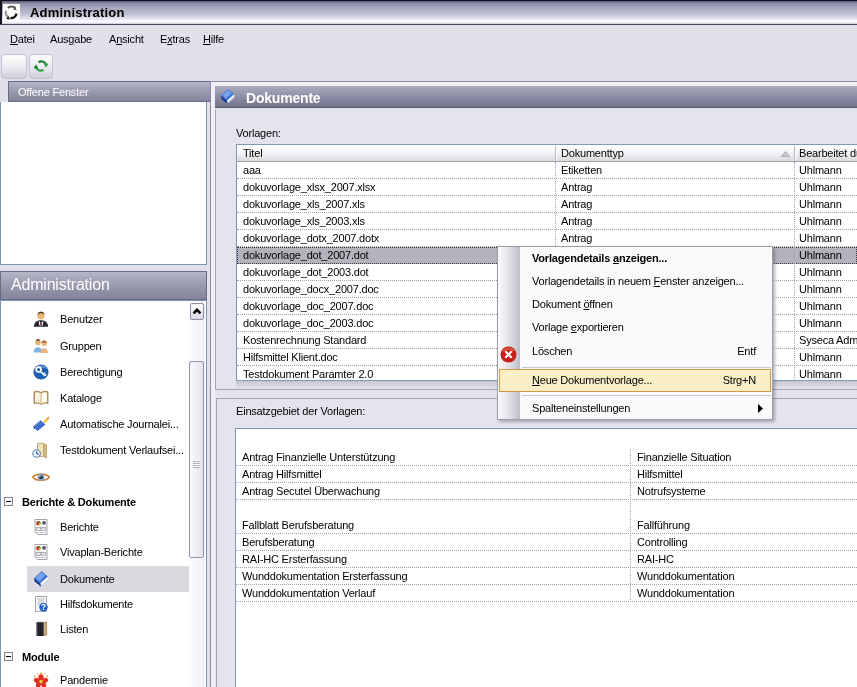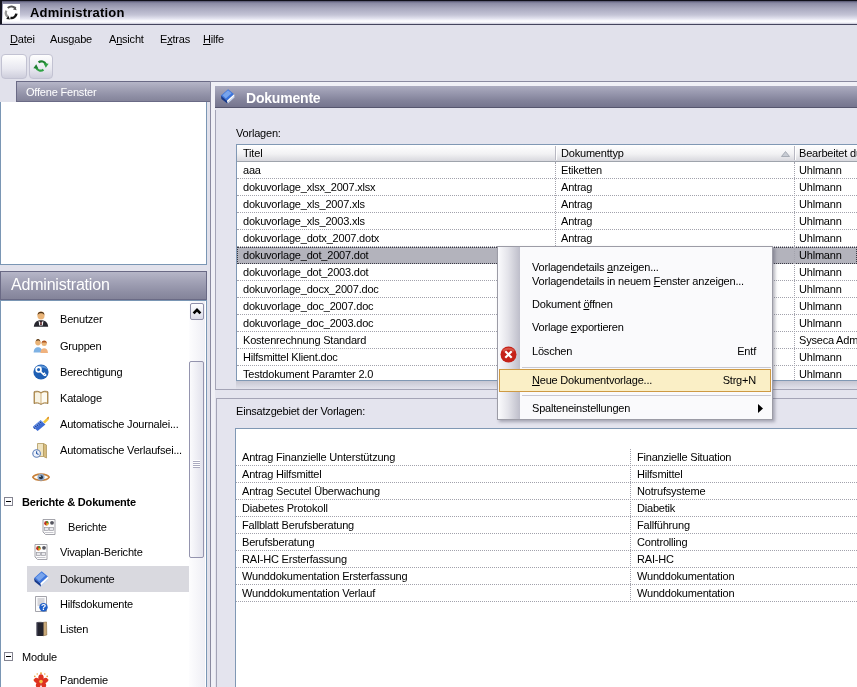--- a/index.html
+++ b/index.html
@@ -39,21 +39,21 @@
 <div class="a" style="left:29px;top:54px;width:24px;height:25px;border-radius:4px;background:linear-gradient(180deg,#FEFEFE,#E8E8F0 60%,#CECEDC);border:1px solid #C2C2D2"></div>
 <div class="a" style="left:33px;top:58px"><svg width="16" height="16" viewBox="0 0 16 16">
       <g transform="rotate(40 8 8)">
 <path d="M3.8,6.8 A4.6,4.6 0 0,1 10.6,3.6" fill="none" stroke="#1E8030" stroke-width="2.2"></path>
 <path d="M12.4,1.4 L12.7,6.2 L8.3,4.3 Z" fill="#2FA344"></path>
 <path d="M12.2,9.2 A4.6,4.6 0 0,1 5.4,12.4" fill="none" stroke="#2FA344" stroke-width="2.2"></path>
 <path d="M3.6,14.6 L3.3,9.8 L7.7,11.7 Z" fill="#1E8030"></path>
 </g>
     </svg></div>
 
-<div class="a hdr" style="left:16px;top:81px;width:247px;height:21px;line-height:20px">
+<div class="a hdr" style="left:8px;top:81px;width:247px;height:21px;line-height:20px">
     <span style="position:absolute;left:9px">Offene Fenster</span>
   </div>
 <div class="a" style="left:0;top:102px;width:207px;height:163px;background:#fff;border:1px solid #7A96B4;border-top:none"></div>
 
 <div class="a hdr" style="left:0;top:271px;width:207px;height:29px">
     <span style="position:absolute;left:10px;top:4px;font-size:16px">Administration</span>
   </div>
 
 <div class="a" style="left:0;top:300px;width:207px;height:387px;background:#fff;border-left:1px solid #7A96B4;border-right:1px solid #7A96B4;border-top:1px solid #7A96B4"></div>
 
@@ -105,37 +105,37 @@
       </svg></span>
 <span class="navtxt">Automatische Journalei...</span>
   </div>
 <div class="a" style="left:2px;top:437px;width:186px;height:26px">
 <span class="navico"><svg width="18" height="18" viewBox="0 0 18 18">
         <path d="M5.5,2.5 L11.5,2.5 L11.5,15.5 L5.5,15.5 Z" fill="#EFE3C0" stroke="#B09A60" stroke-width=".8"></path>
         <path d="M11.5,2.5 L14.5,4 L14.5,17 L11.5,15.5 Z" fill="#D8BC7E" stroke="#B09A60" stroke-width=".8"></path>
         <circle cx="4.6" cy="12.5" r="3.8" fill="#EEF2FA" stroke="#6080B8" stroke-width="1.1"></circle>
         <path d="M4.6,10.2 L4.6,12.5 L6.5,13.4" stroke="#2858A8" stroke-width="1.1" fill="none"></path>
       </svg></span>
-<span class="navtxt">Automatische Verlaufsei...</span>
+<span class="navtxt">Testdokument Verlaufsei...</span>
   </div>
 <div class="a" style="left:2px;top:464px;width:186px;height:26px">
 <span class="navico"><svg width="18" height="18" viewBox="0 0 18 18">
         <path d="M.8,9.2 C3.2,5 14.8,5 17.2,9.2 C14.8,13.4 3.2,13.4 .8,9.2 Z" fill="#FFFDF6" stroke="#C8803A" stroke-width="1.7"></path>
         <circle cx="9" cy="9.2" r="3.5" fill="#8FA8C8"></circle>
         <circle cx="9" cy="9.2" r="2" fill="#253648"></circle>
         <circle cx="8" cy="8.2" r=".8" fill="#E8EEF6"></circle>
       </svg></span>
   </div>
 <div class="a" style="left:2px;top:489px;width:186px;height:26px">
 <span style="position:absolute;left:2px;top:8px;width:9px;height:9px;border:1px solid #848490;background:#FCFCFE">
       <span style="position:absolute;left:1px;top:3px;width:5px;height:1px;background:#000"></span>
     </span>
 <span class="navtxt" style="left:20px;font-weight:bold">Berichte &amp; Dokumente</span>
   </div>
-<div class="a" style="left:10px;top:514px;width:212px;height:26px">
+<div class="a" style="left:2px;top:514px;width:212px;height:26px">
 <span class="navico"><svg width="18" height="18" viewBox="0 0 18 18">
         <path d="M3,1.5 L15,1.5 L15,16.5 L5.5,16.5 L3,14 Z" fill="#FDFDFD" stroke="#9A9AA2" stroke-width=".9"></path>
         <circle cx="6.4" cy="5.2" r="2.2" fill="#C03020"></circle>
         <path d="M6.4,5.2 L6.4,3 A2.2,2.2 0 0,1 8.6,5.2 Z" fill="#3A9A3A"></path>
         <path d="M6.4,5.2 L8.6,5.2 A2.2,2.2 0 0,1 6.4,7.4 Z" fill="#E8C020"></path>
         <circle cx="12" cy="4.8" r="1.9" fill="#55555F"></circle>
         <rect x="4.4" y="9.4" width="4" height="3" fill="#E8E8EC" stroke="#9A9AA2" stroke-width=".7"></rect>
         <rect x="9.6" y="9.4" width="4" height="3" fill="#E8E8EC" stroke="#9A9AA2" stroke-width=".7"></rect>
         <path d="M4.5,14.5 h9" stroke="#B8B8C0" stroke-width=".8"></path>
       </svg></span>
@@ -180,21 +180,21 @@
         <rect x="4.5" y="2.2" width="7" height="13.8" rx=".8" fill="#23232E"></rect>
         <path d="M5.3,2.4 L5.3,15.9" stroke="#45455A" stroke-width=".8"></path>
         <path d="M4.5,2.8 C6.5,2.1 9.5,2.1 11.5,2.8" stroke="#50505E" stroke-width=".8" fill="none"></path>
       </svg></span>
 <span class="navtxt">Listen</span>
   </div>
 <div class="a" style="left:2px;top:644px;width:186px;height:26px">
 <span style="position:absolute;left:2px;top:8px;width:9px;height:9px;border:1px solid #848490;background:#FCFCFE">
       <span style="position:absolute;left:1px;top:3px;width:5px;height:1px;background:#000"></span>
     </span>
-<span class="navtxt" style="left:20px;font-weight:normal">Module</span>
+<span class="navtxt" style="left:20px;font-weight:bold">Module</span>
   </div>
 <div class="a" style="left:2px;top:667px;width:186px;height:26px">
 <span class="navico"><svg width="18" height="18" viewBox="0 0 18 18">
         <g fill="#E89A30">
           <circle cx="9" cy="2.2" r=".9"></circle>
           <circle cx="12.8" cy="3" r=".7"></circle>
           <circle cx="15.2" cy="5.4" r=".8"></circle>
           <circle cx="16" cy="9" r=".7"></circle>
           <circle cx="5.2" cy="3" r=".7"></circle>
           <circle cx="2.8" cy="5.4" r=".8"></circle>
@@ -324,24 +324,20 @@
       <span class="a" style="left:401px">Hilfsmittel</span>
     </div>
 <div class="row17" style="top:20px">
       <span class="a" style="left:6px">Antrag Finanzielle Unterstützung</span>
       <span class="a" style="left:401px">Finanzielle Situation</span>
     </div>
 <div class="row17" style="top:54px">
       <span class="a" style="left:6px">Antrag Secutel Überwachung</span>
       <span class="a" style="left:401px">Notrufsysteme</span>
     </div>
-<div class="row17" style="top:71px">
-      <span class="a" style="left:6px">Diabetes Protokoll</span>
-      <span class="a" style="left:401px">Diabetik</span>
-    </div>
 <div class="row17" style="top:88px">
       <span class="a" style="left:6px">Fallblatt Berufsberatung</span>
       <span class="a" style="left:401px">Fallführung</span>
     </div>
 <div class="row17" style="top:105px">
       <span class="a" style="left:6px">Berufsberatung</span>
       <span class="a" style="left:401px">Controlling</span>
     </div>
 <div class="row17" style="top:122px">
       <span class="a" style="left:6px">RAI-HC Ersterfassung</span>
@@ -353,21 +349,21 @@
     </div>
 <div class="row17" style="top:156px">
       <span class="a" style="left:6px">Wunddokumentation Verlauf</span>
       <span class="a" style="left:401px">Wunddokumentation</span>
     </div>
 <div class="a" style="left:394px;top:20px;width:1px;height:153px;border-left:1px dotted #A2A2AC"></div>
 </div>
 
 <div class="a" id="menu" style="left:497px;top:246px;width:276px;height:174px;background:#FAFAFC;border:1px solid #9C9CA6;box-shadow:2px 2px 3px rgba(70,70,90,.4)">
 <div class="a" style="left:0;top:0;width:22px;height:172px;background:linear-gradient(90deg,#FBFBFD 0%,#E4E4EA 45%,#BEBECA 100%)"></div>
-<div class="mi" style="top:9px;font-weight:normal">Vorlagendetails <u>a</u>nzeigen...</div>
+<div class="mi" style="top:0px;font-weight:bold">Vorlagendetails <u>a</u>nzeigen...</div>
 <div class="mi" style="top:23px">Vorlagendetails in neuem <u>F</u>enster anzeigen...</div>
 <div class="mi" style="top:46px">Dokument <u>ö</u>ffnen</div>
 <div class="mi" style="top:69px">Vorlage <u>e</u>xportieren</div>
 <div class="mi" style="top:93px">Löschen</div>
     <div class="sc" style="top:93px">Entf</div>
 <svg class="a" style="left:2px;top:99px" width="17" height="17" viewBox="0 0 17 17">
       <circle cx="8.5" cy="8.5" r="8" fill="#C52118"></circle>
       <path d="M3,5 A8,8 0 0,1 14,5" fill="none" stroke="#E06A5A" stroke-width="2" opacity=".7"></path>
       <path d="M5.3,5.3 L11.7,11.7 M11.7,5.3 L5.3,11.7" stroke="#fff" stroke-width="2.2"></path>
     </svg>

